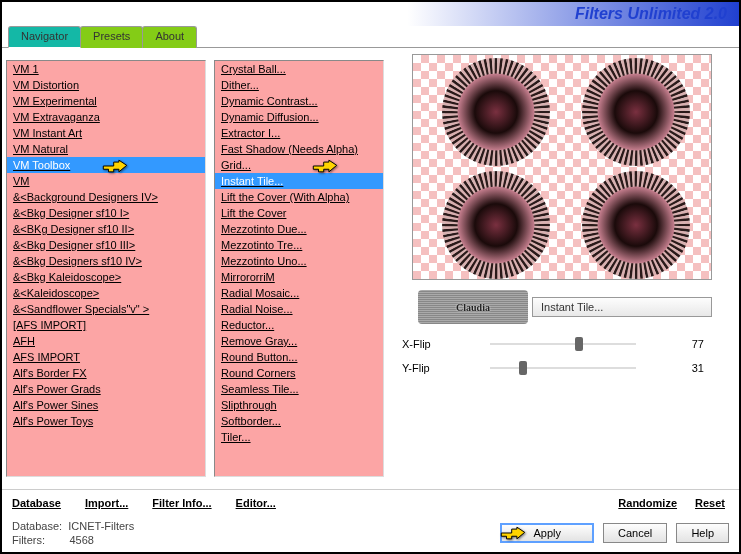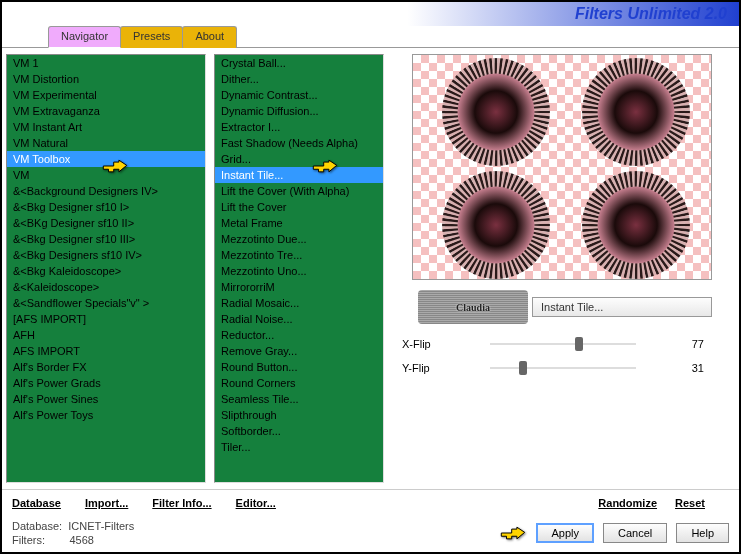--- a/index.html
+++ b/index.html
@@ -1,23 +1,23 @@
 <!DOCTYPE html>
 <html><head>
 <meta charset="utf-8">
 <style>
 * { margin: 0; padding: 0; box-sizing: border-box; font-family: Tahoma, Arial, sans-serif; font-size: 11px; }
 body { background: #fff; width: 741px; height: 554px; overflow: hidden; border: 2px solid #000; position: relative; }
 .title-bar { background: linear-gradient(to right, #fff 0%, #fff 55%, #2040d0 100%); height: 24px; display: flex; align-items: center; justify-content: flex-end; padding-right: 12px; }
 .app-title { font-style: italic; font-weight: bold; font-size: 16px; color: #2040d0; }
 .tab-row { display: flex; margin-left: 6px; margin-top: 0px; height: 22px; }
-.tab { border: 1px solid #999; border-bottom: none; background: #eab308; padding: 3px 12px; margin-right: -1px; cursor: pointer; border-radius: 3px 3px 0 0; color: #333; }
-.tab.active { background: #f0abfc; border-bottom: 1px solid #fff; position: relative; z-index: 2; margin-left: 40px; }
+.tab { border: 1px solid #999; border-bottom: none; background: #84cc16; padding: 3px 12px; margin-right: -1px; cursor: pointer; border-radius: 3px 3px 0 0; color: #333; }
+.tab.active { background: #14b8a6; border-bottom: 1px solid #fff; position: relative; z-index: 2; }
 .main-panel { border-top: 1px solid #999; margin-top: -1px; height: 442px; display: flex; }
-.col { overflow-y: scroll; border: 1px inset #ddd; background: #15803d; margin: 6px 4px; }
+.col { overflow-y: scroll; border: 1px inset #ddd; background: #fca5a5; margin: 12px 4px; text-decoration: underline; }
 .col1 { width: 200px; }
 .col2 { width: 170px; }
 .list-item { padding: 1px 6px; white-space: nowrap; cursor: pointer; color: #000; height: 16px; line-height: 14px; position: relative; }
 .list-item.selected { background: #3399ff; color: #fff; }
 .preview-col { width: 330px; padding: 6px; display: flex; flex-direction: column; }
 .preview-box { border: 1px solid #999; width: 300px; height: 226px; background: #fff; margin-bottom: 8px; align-self: flex-end; overflow: hidden; position: relative; }
 .checker { position: absolute; inset: 0; background-image:
   linear-gradient(45deg, #f5c0c0 25%, transparent 25%),
   linear-gradient(-45deg, #f5c0c0 25%, transparent 25%),
   linear-gradient(45deg, transparent 75%, #f5c0c0 75%),
@@ -32,21 +32,21 @@
 .filter-name-box { flex: 1; border: 1px solid #999; background: linear-gradient(#fdfdfd,#e8e8e8); padding: 3px 8px; color: #333; }
 .slider-row { display: flex; align-items: center; justify-content: flex-start; padding: 2px 8px; gap: 28px; }
 .slider-row .label { width: 50px; }
 .slider-row .track { flex: 1; height: 20px; margin: 0 10px; position: relative; }
 .slider-row .track::before { content: ""; position: absolute; left: 0; right: 0; top: 9px; height: 2px; background: #ddd; }
 .slider-row .thumb { position: absolute; top: 3px; width: 8px; height: 14px; background: #666; border-radius: 2px; }
 .slider-row .value { width: 30px; text-align: right; }
 .button-row { display: flex; padding: 4px 10px; border-top: 1px solid #ccc; align-items: center; height: 26px; }
 .link-btn { font-weight: bold; margin-right: 24px; text-decoration: underline; cursor: pointer; color: #000; }
 .btn { border: 1px solid #888; background: linear-gradient(#fdfdfd,#e3e3e3); padding: 3px 14px; margin-left: 6px; cursor: pointer; min-width: 68px; text-align: center; }
-.btn.default { border: 2px solid #5ea0ff; padding: 2px 13px; }
+.btn.default { border: 2px solid #5ea0ff; padding: 2px 31px; }
 .footer { padding: 4px 10px; display: flex; align-items: center; justify-content: space-between; }
 .footer-left { color: #444; line-height: 14px; }
 .pointer { position: absolute; width: 26px; height: 20px; z-index: 50; }
 .pointer svg { width: 100%; height: 100%; filter: drop-shadow(1px 1px 1px rgba(0,0,0,.5)); }
 ::-webkit-scrollbar { width: 16px; background: #f0f0f0; }
 ::-webkit-scrollbar-thumb { background: #cdcdcd; border: 1px solid #aaa; }
 ::-webkit-scrollbar-button { background: #e8e8e8; border: 1px solid #aaa; height: 16px; }
 </style>
 </head>
 <body>
@@ -91,21 +91,20 @@
       <div class="list-item">Crystal Ball...</div>
       <div class="list-item">Dither...</div>
       <div class="list-item">Dynamic Contrast...</div>
       <div class="list-item">Dynamic Diffusion...</div>
       <div class="list-item">Extractor I...</div>
       <div class="list-item">Fast Shadow (Needs Alpha)</div>
       <div class="list-item">Grid...</div>
       <div class="list-item selected">Instant Tile...</div>
       <div class="list-item">Lift the Cover (With Alpha)</div>
       <div class="list-item">Lift the Cover</div>
-      <div class="list-item">Metal Frame</div>
       <div class="list-item">Mezzotinto Due...</div>
       <div class="list-item">Mezzotinto Tre...</div>
       <div class="list-item">Mezzotinto Uno...</div>
       <div class="list-item">MirrororriM</div>
       <div class="list-item">Radial Mosaic...</div>
       <div class="list-item">Radial Noise...</div>
       <div class="list-item">Reductor...</div>
       <div class="list-item">Remove Gray...</div>
       <div class="list-item">Round Button...</div>
       <div class="list-item">Round Corners</div>
@@ -670,21 +669,21 @@
   </div>
 </div>
 
 <div class="button-row">
   <span class="link-btn">Database</span>
   <span class="link-btn">Import...</span>
   <span class="link-btn">Filter Info...</span>
   <span class="link-btn">Editor...</span>
   <div style="flex:1"></div>
   <span class="link-btn" style="margin-right:18px">Randomize</span>
-  <span class="link-btn" style="margin-right:24px">Reset</span>
+  <span class="link-btn" style="margin-right:4px">Reset</span>
 </div>
 
 <div class="footer">
   <div class="footer-left">
     <div><span>Database:</span>&nbsp;&nbsp;<span>ICNET-Filters</span></div>
     <div><span>Filters:</span>&nbsp;&nbsp;&nbsp;&nbsp;&nbsp;&nbsp;&nbsp;&nbsp;<span>4568</span></div>
   </div>
   <div>
     <span class="btn default">Apply</span>
     <span class="btn">Cancel</span>

